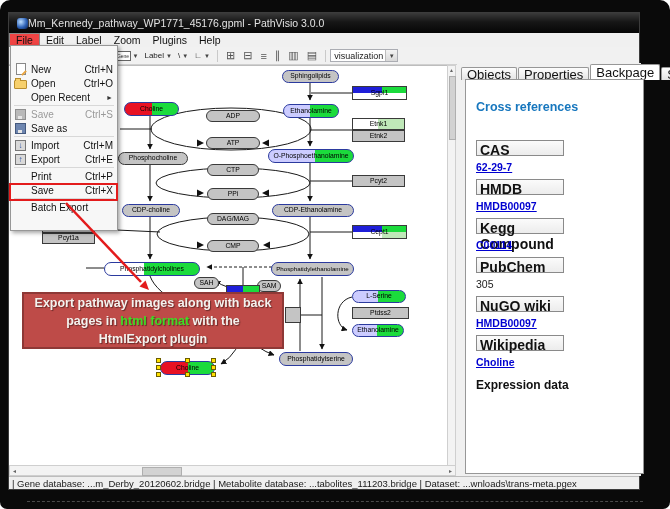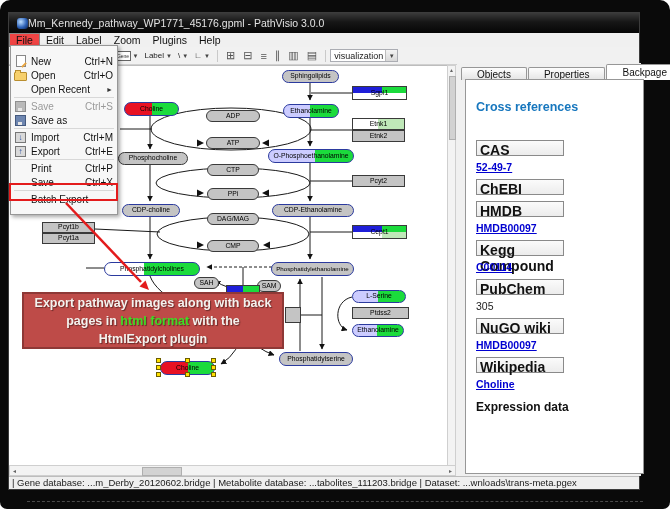--- a/index.html
+++ b/index.html
@@ -37,35 +37,35 @@
   .vscroll{position:absolute;left:438px;top:52px;width:9px;height:411px;background:#F3F3F3;border:1px solid #CFCFCF;box-sizing:border-box;}
   .vthumb{position:absolute;left:1px;top:10px;width:5px;height:62px;background:#D2D2D2;border:1px solid #AFAFAF;}
   .varrow{position:absolute;left:0;width:7px;text-align:center;font-size:5px;color:#666;}
   .hscroll{position:absolute;left:0;top:452px;width:447px;height:11px;background:#F3F3F3;border:1px solid #CFCFCF;box-sizing:border-box;display:flex;align-items:center;}
   .hthumb{position:absolute;left:132px;top:1px;width:38px;height:7px;background:#D2D2D2;border:1px solid #AFAFAF;}
   .harrow{font-size:5px;color:#666;padding:0 2px;}
   .harrow.right{margin-left:auto;}
   
   .sidebar{position:absolute;left:448px;top:50px;width:184px;height:413px;background:#F0F0F0;}
   .tabs{position:absolute;left:4px;top:2px;display:flex;align-items:flex-end;height:15px;}
-  .tab{height:12px;padding:0 15px;font-size:10px;display:flex;align-items:center;
+  .tab{height:12px;padding:0 5px;font-size:13px;display:flex;align-items:center;
     background:linear-gradient(#FDFDFD,#E4E4E4);border:1px solid #979797;border-bottom:none;border-radius:2px 2px 0 0;margin-right:1px;color:#111;}
   .tab.active{background:#fff;height:15px;}
   .sbcontent{position:absolute;left:8px;top:16px;width:179px;height:395px;background:#fff;border:1px solid #979797;box-sizing:border-box;padding:6px 0 0 10px;overflow:hidden;}
   .bptitle{font-size:12.5px;font-weight:bold;color:#1777BE;margin:14px 0 26px 0;}
   .bpsection{margin-bottom:6px;}
   .bphead{width:88px;box-sizing:border-box;border:1px solid #8a8a8a;background:linear-gradient(#FBFBFB,#ECECEC);
     font-weight:bold;font-size:14px;padding:1px 3px;height:16px;color:#111;}
   .bpval{display:block;margin:5px 0 6px 0;font-size:10.5px;font-weight:bold;height:12px;}
   .bplink{color:#0000D0;text-decoration:underline;}
   .bpplain{color:#222;font-weight:normal;}
   .bpexp{font-size:12px;font-weight:bold;color:#111;margin-top:10px;}
   
   .statusbar{position:absolute;left:0;top:463px;width:100%;height:13px;background:#EFEFEF;border-top:1px solid #BDBDBD;
-    font-size:9.5px;color:#1a1a1a;display:flex;align-items:flex-start;padding-left:3px;box-sizing:border-box;white-space:nowrap;overflow:hidden;}
+    font-size:9.5px;color:#1a1a1a;display:flex;align-items:center;padding-left:3px;box-sizing:border-box;white-space:nowrap;overflow:hidden;}
   
   .node{position:absolute;display:flex;align-items:center;justify-content:center;font-size:6.8px;line-height:1;
     color:#000;box-sizing:border-box;border:1px solid #3a3a3a;background:#C4C4C4;z-index:2;white-space:nowrap;overflow:hidden;}
   .pill{border-radius:7px;}
   .bblue{border-color:#2B3A9E;}
   .f-redgreen{background:linear-gradient(90deg,#E81123 0 50%,#1BDB3C 50% 100%);}
   .f-lavgreen{background:linear-gradient(90deg,#CCCCFF 0 48%,#1BDB3C 48% 100%);}
   .f-lavgreen55{background:linear-gradient(90deg,#CCCCFF 0 55%,#1BDB3C 55% 100%);}
   .f-whitegreen{background:linear-gradient(90deg,#FFFFFF 0 42%,#1BDB3C 42% 100%);}
   .f-sgpl{background-color:#fff;background-image:linear-gradient(90deg,#1F1FD9 0 55%,#1BDB3C 55% 100%);
@@ -75,21 +75,21 @@
   .f-etnk1{background:linear-gradient(90deg,#FFFFFF 0 50%,#BFE8B8 50% 100%);}
   .f-pemt{background:linear-gradient(90deg,#1F1FD9 0 50%,#1BDB3C 50% 100%);}
   .handle{position:absolute;width:5px;height:5px;background:#FFE000;border:1px solid #6b5d00;z-index:4;box-sizing:border-box;}
   
   .annot{position:absolute;left:22px;top:292px;width:262px;height:57px;background:#BE4B48;border:2px solid #8E3836;
     z-index:3;color:#F4F2EE;font-weight:bold;font-size:12.5px;text-align:center;line-height:18px;box-sizing:border-box;
     text-shadow:1px 1px 1px rgba(0,0,0,.45);}
   .annot .green{color:#3FDB25;}
   
   .filemenu{position:absolute;left:10px;top:45px;width:108px;background:#F7F7F7;border:1px solid #979797;
-    box-shadow:2px 2px 4px rgba(0,0,0,.35);z-index:5;padding:8px 0;box-sizing:border-box;}
+    box-shadow:2px 2px 4px rgba(0,0,0,.35);z-index:5;padding:16px 0;box-sizing:border-box;}
   .fitem{height:14px;display:flex;align-items:center;font-size:10px;color:#111;padding:0 4px 0 3px;}
   .fitem .fico{width:13px;display:flex;justify-content:center;margin-right:4px;flex:none;}
   .fitem .flabel{white-space:nowrap;}
   .fitem .fshort{margin-left:auto;white-space:nowrap;}
   .fitem.disabled{color:#9a9a9a;}
   .fsep{height:1px;background:#D8D8D8;margin:1px 3px;}
   .icon-newfile{width:8px;height:10px;background:#fff;border:1px solid #888;position:relative;}
   .icon-newfile:after{content:"";position:absolute;right:-2px;bottom:0;width:6px;height:2px;background:#E8A33D;transform:rotate(-45deg);}
   .icon-folder{width:11px;height:7px;background:#F7D06C;border:1px solid #B98E2F;border-radius:1px;position:relative;margin-top:2px;}
   .icon-folder:before{content:"";position:absolute;top:-3px;left:0;width:4px;height:2px;background:#F7D06C;border:1px solid #B98E2F;border-bottom:none;}
@@ -177,24 +177,23 @@
         <span class="tab">Properties</span>
         <span class="tab active">Backpage</span>
         <span class="tab">Search</span>
         <span class="tab">Legend</span>
       </div>
       <div class="sbcontent">
         <div class="bptitle">Cross references</div>
 
         <div class="bpsection">
           <div class="bphead">CAS</div>
-          <span class="bpval bplink">52-49-7</span>
-        </div>
-        <div class="bpsection">
-          <div class="bphead">ChEBI</div>
+          <span class="bpval bplink">62-29-7</span>
+        </div>
+        <div class="bpsection">
         </div>
         <div class="bpsection">
           <div class="bphead">HMDB</div>
           <span class="bpval bplink">HMDB00097</span>
         </div>
         <div class="bpsection">
           <div class="bphead">Kegg Compound</div>
           <span class="bpval bplink">C00114</span>
         </div>
         <div class="bpsection">

